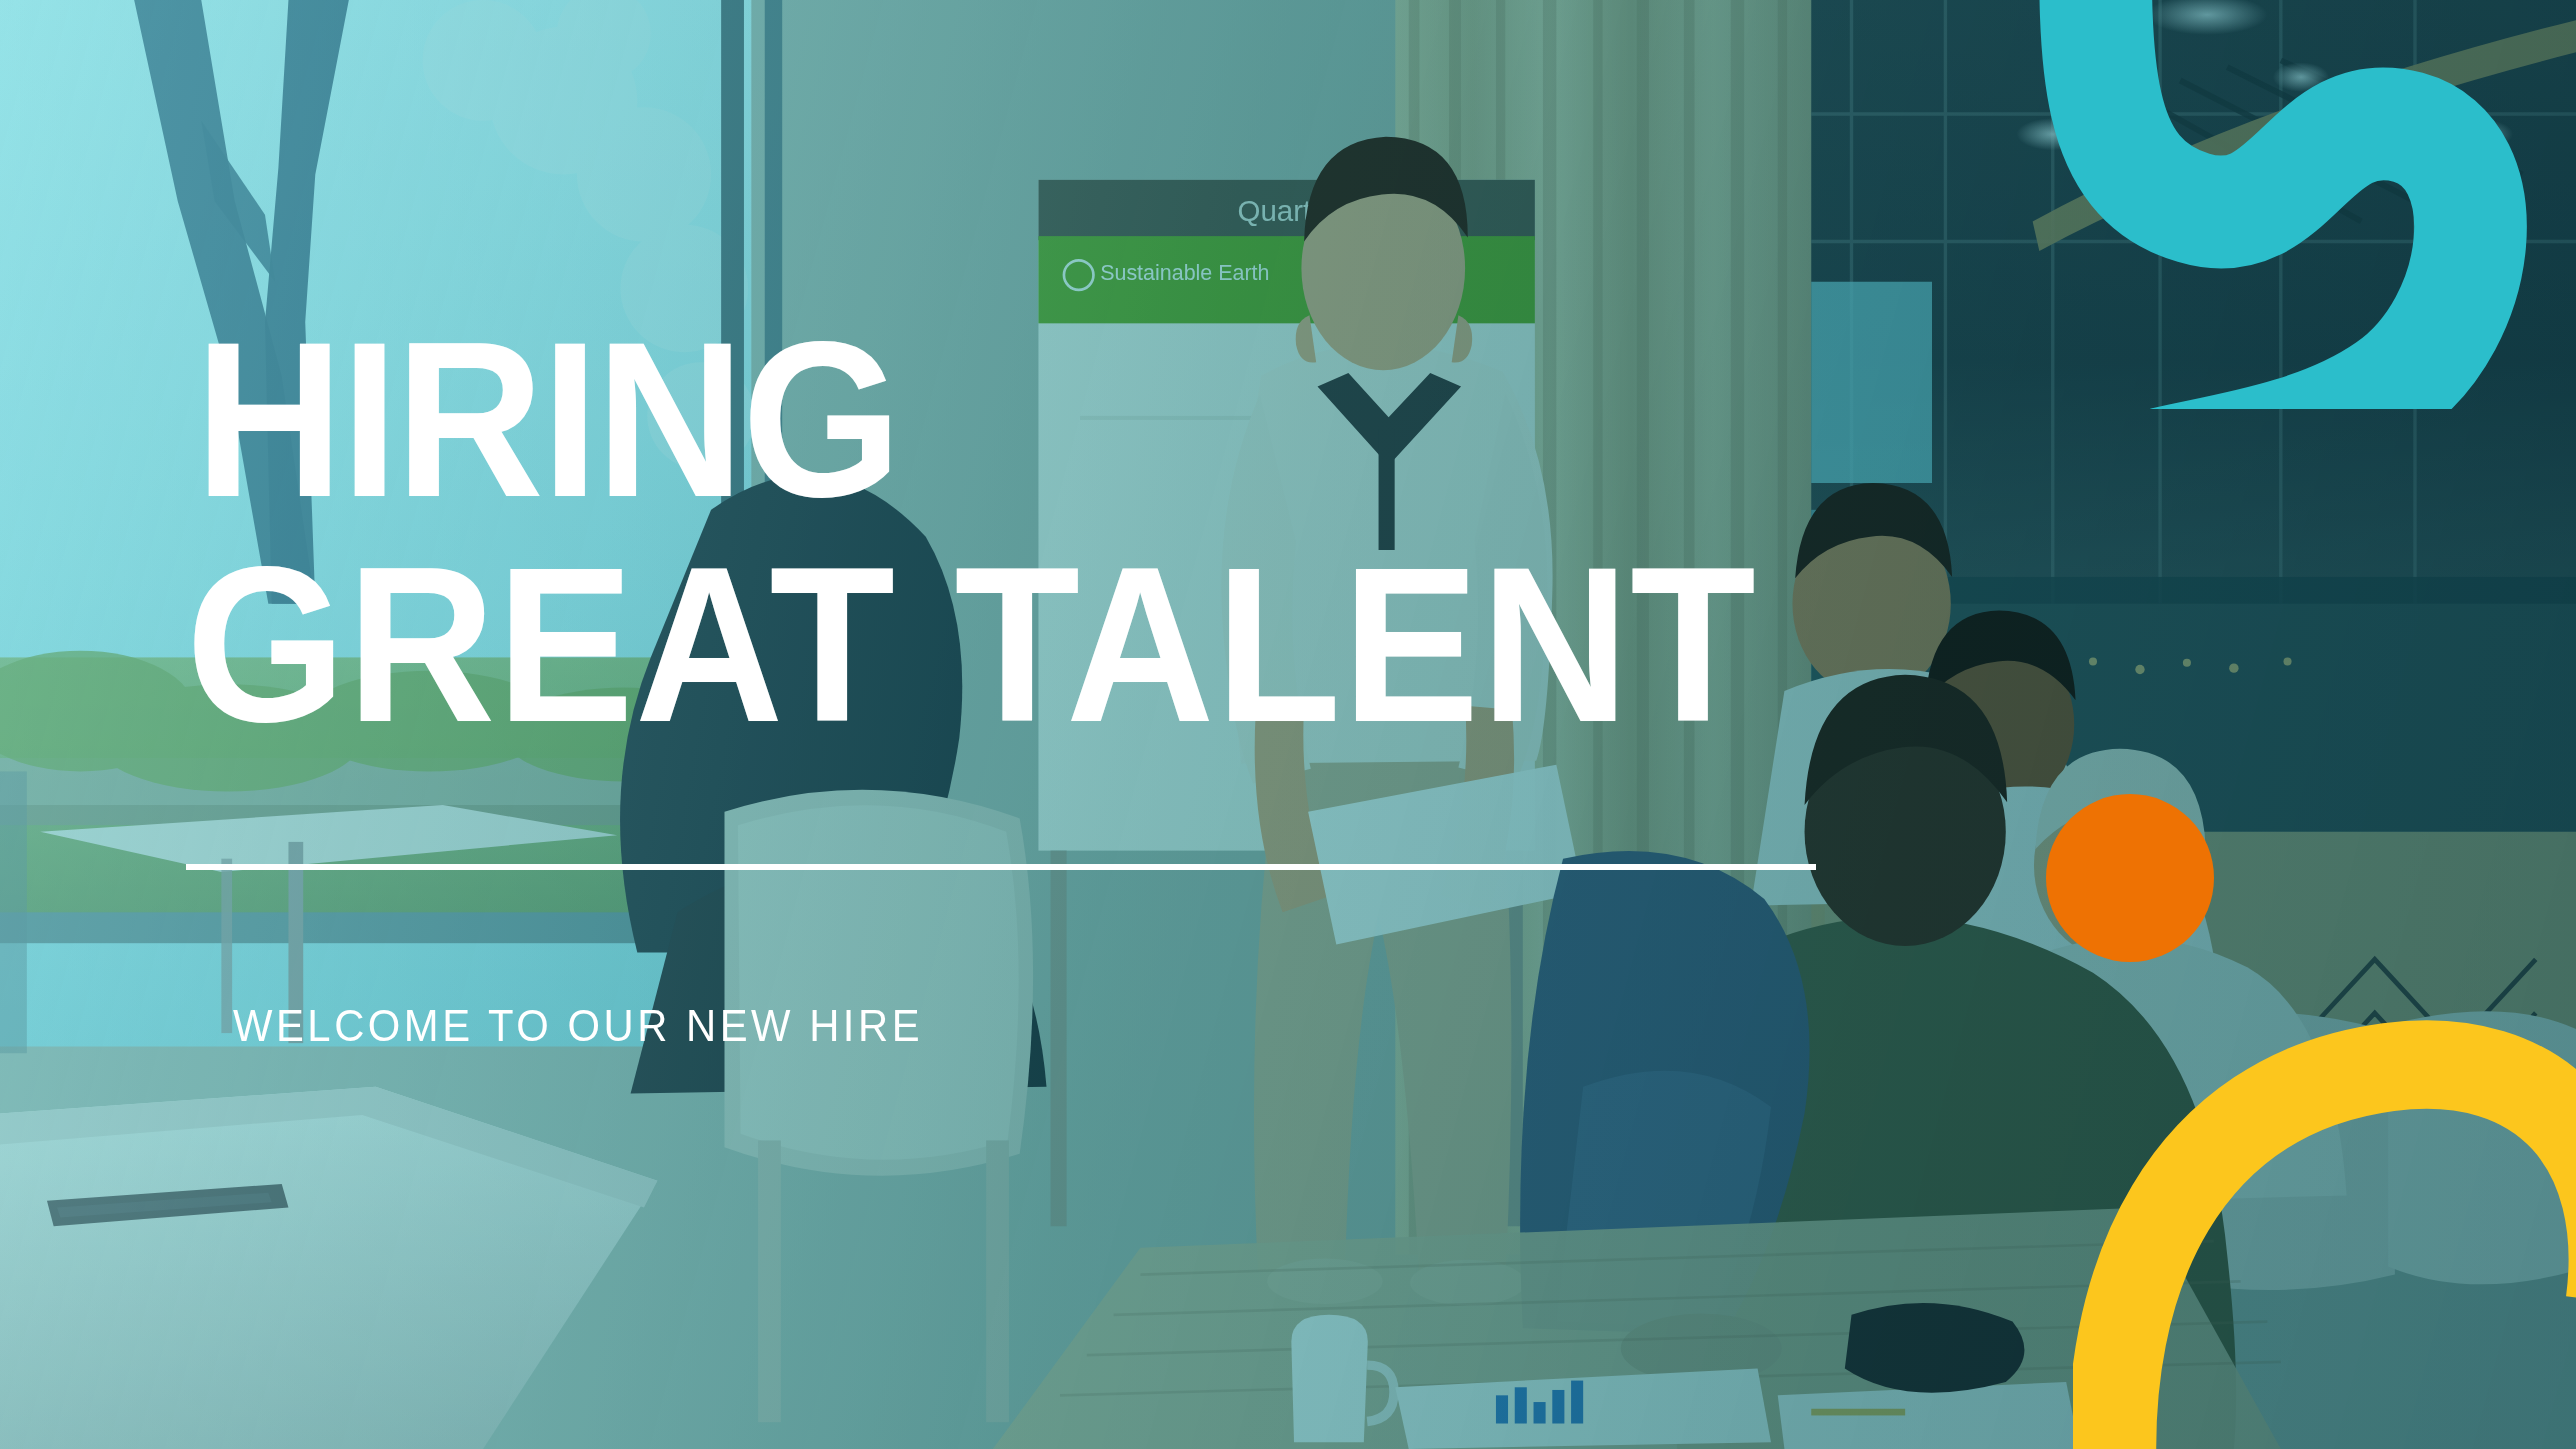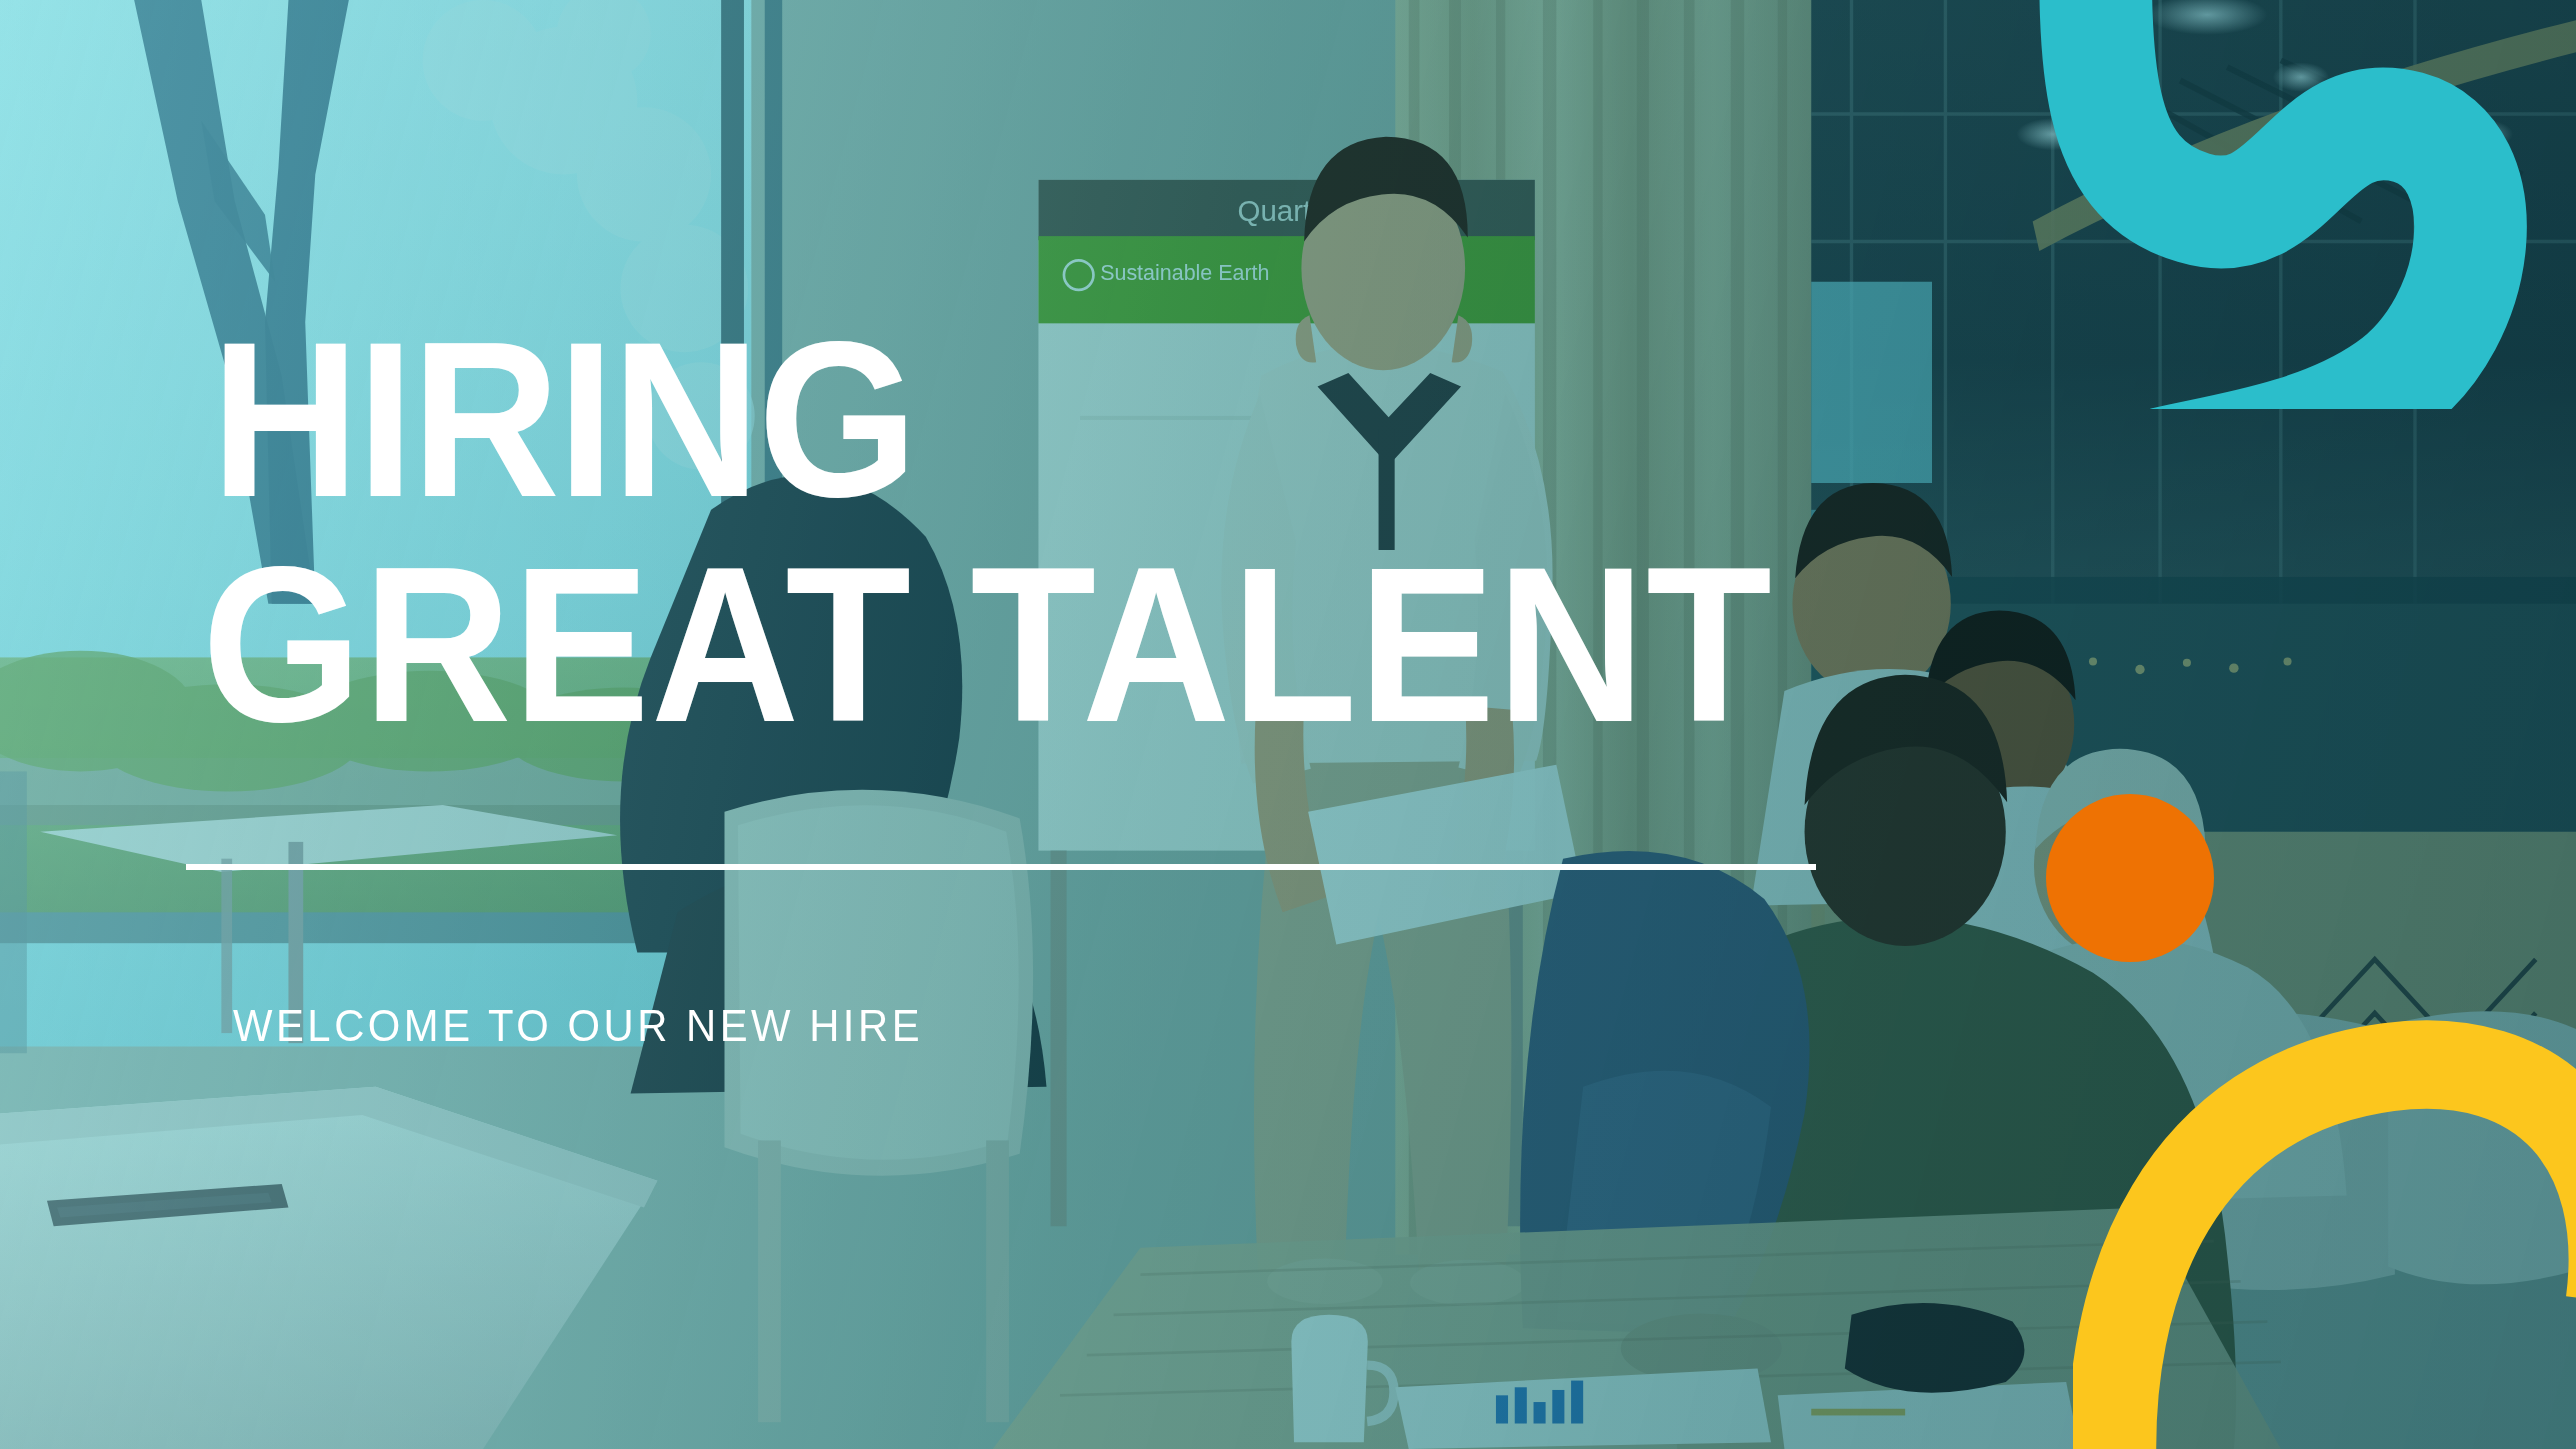--- a/index.html
+++ b/index.html
@@ -39,21 +39,21 @@
   #squiggle { top:-141px; right:-27px; width:725px; height:550px; }
   #orangeDot {
     width:168px; height:168px; border-radius:50%;
     left:2046px; top:794px;
   }
   #yellowArc { left:2073px; top:1020px; width:537px; height:470px; }
 
   
   #textblock {
     position:absolute;
-    left:202px; top:315px;
+    left:186px; top:315px;
     width:1744px;
   }
   .headline {
     color:#ffffff;
     font-family:"Liberation Sans", sans-serif;
     font-weight:bold;
     font-size:221px;
     line-height:0.95;
     letter-spacing:-2.7px;
     transform:scaleX(0.93);

